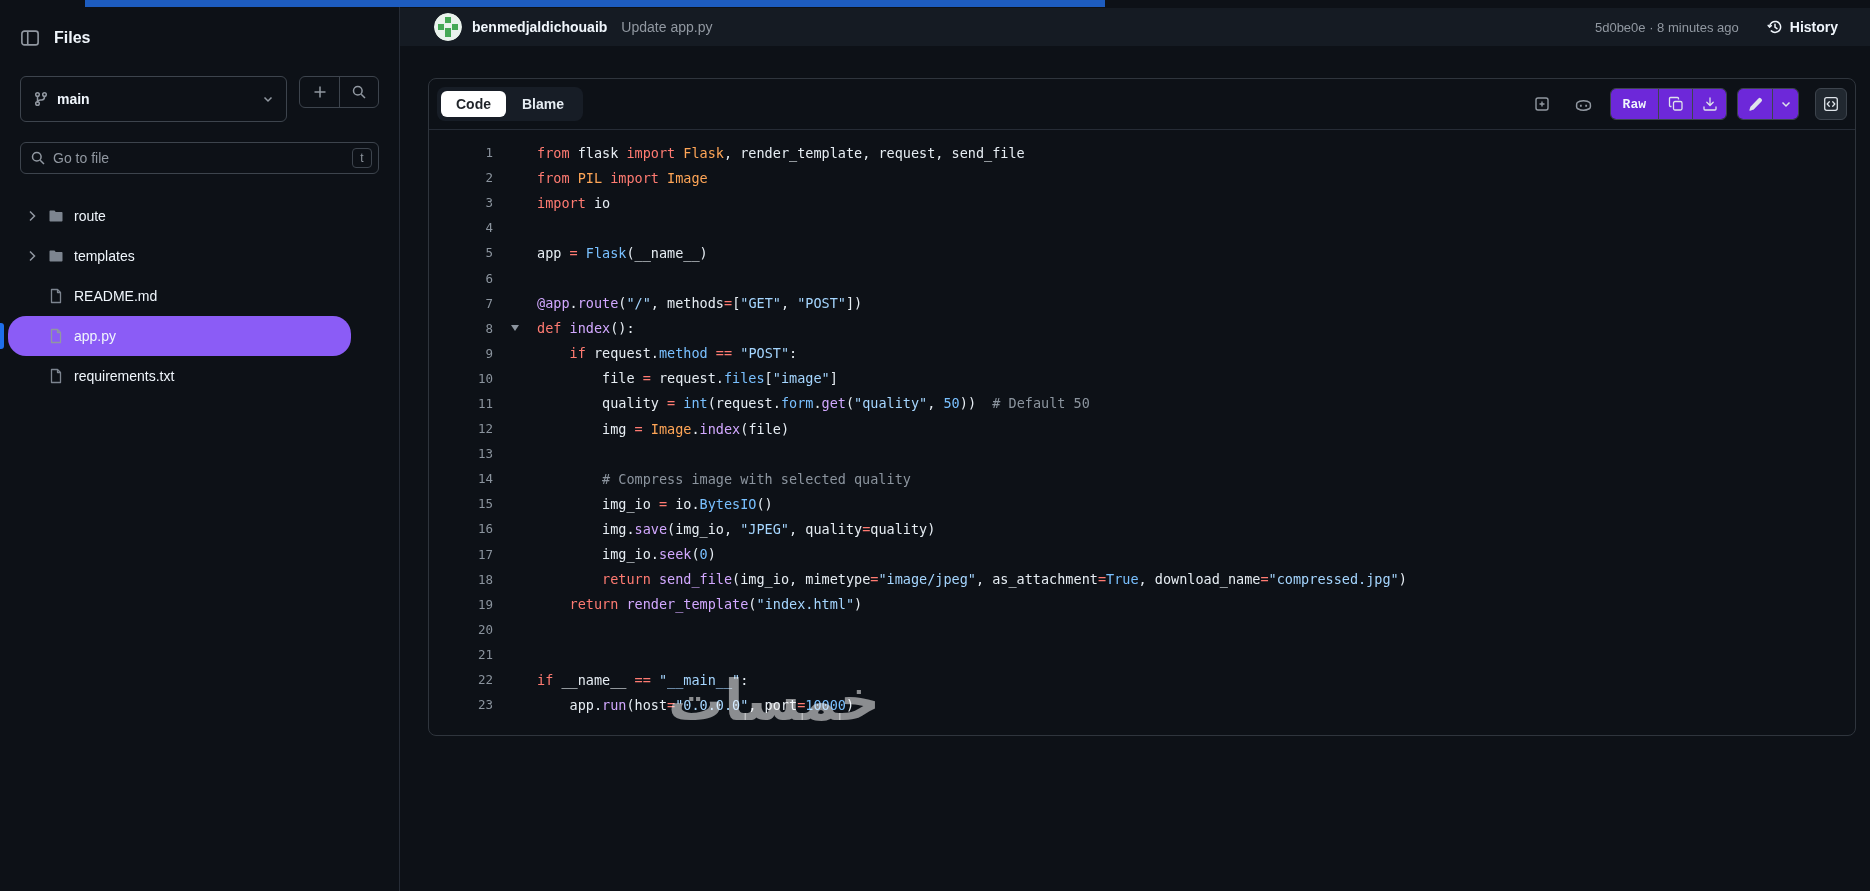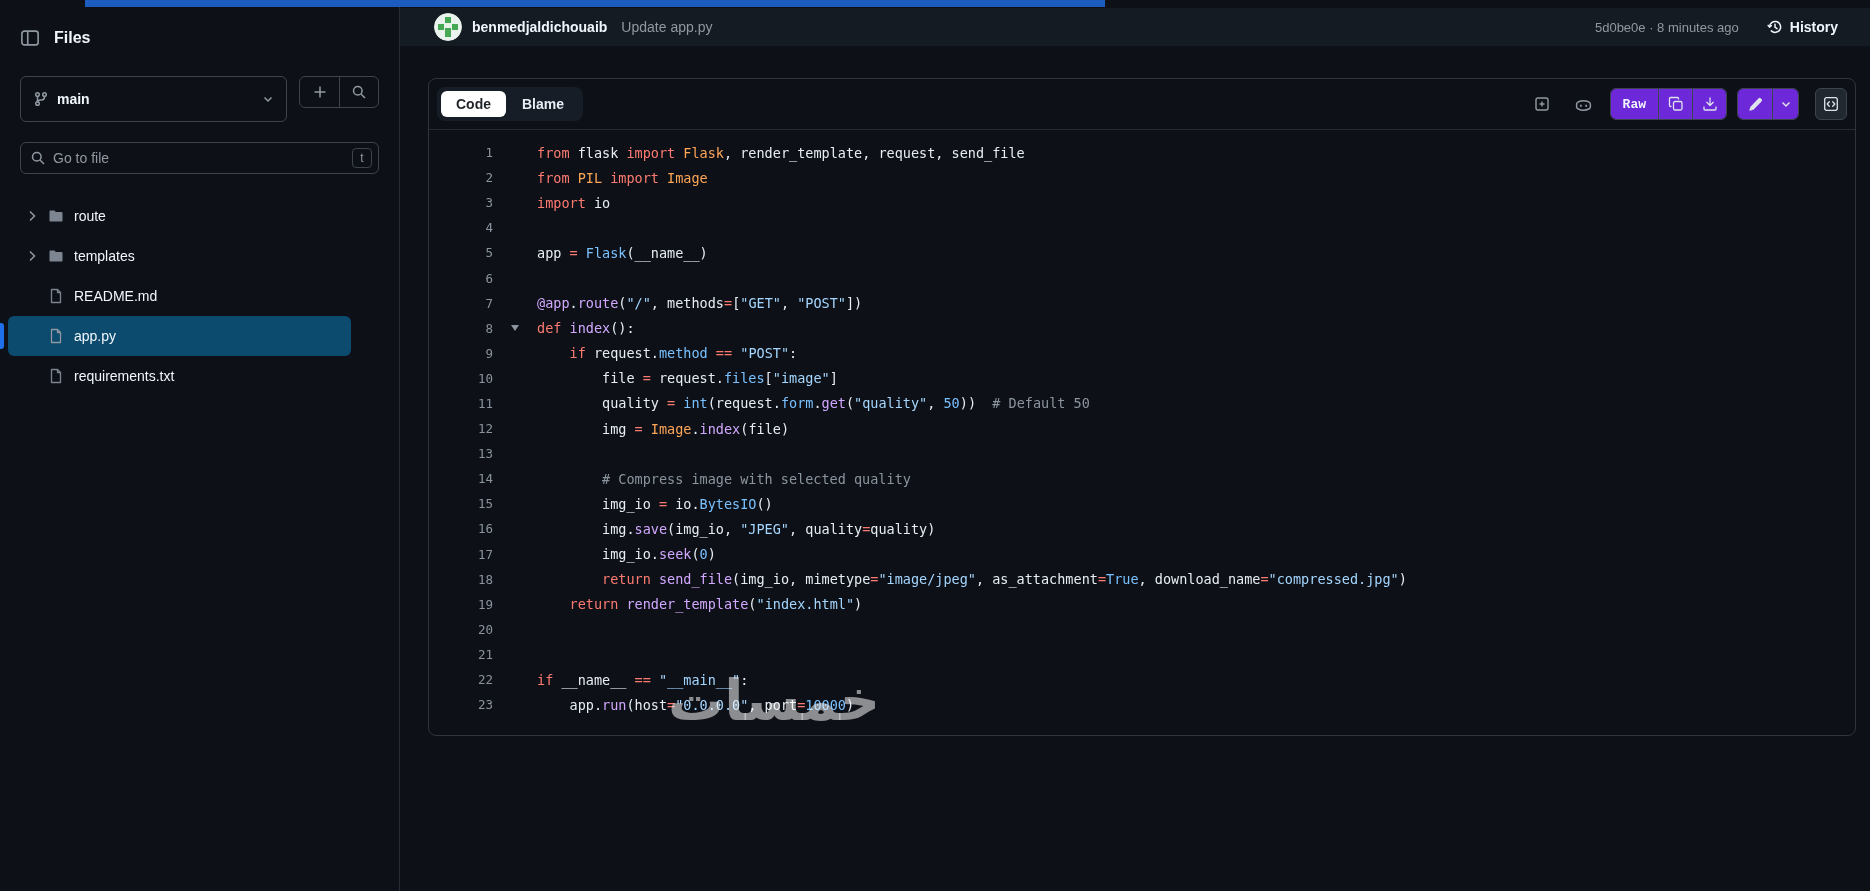--- a/index.html
+++ b/index.html
@@ -36,21 +36,21 @@
   .goto .search-ic { position:absolute; left:10px; top:8px; pointer-events:none; }
   .goto .key { position:absolute; right:7px; top:6px; width:20px; height:20px; border:1px solid #3d444d;
                border-radius:4px; color:#9198a1; font-size:12px; display:flex; align-items:center; justify-content:center; }
 
   .tree { margin-top:22px; margin-left:-12px; position:relative; }
   .tree-row { display:flex; align-items:center; height:40px; padding-left:16px; margin-right:28px;
               border-radius:6px; font-size:14px; color:#f0f6fc; position:relative; cursor:pointer; }
   .tree-row .chev, .tree-row .chev-spacer { width:16px; height:16px; margin-right:8px; flex:none; display:flex; align-items:center; }
   .tree-row .t-icon { width:16px; height:16px; flex:none; display:flex; align-items:center; }
   .tree-label { margin-left:10px; white-space:nowrap; }
-  .tree-row.selected { background:#0c4a6e; }
+  .tree-row.selected { background:#8b5cf6;border-radius:18px; }
   .tree-row.selected::before { content:""; position:absolute; left:-8px; top:7px; width:4px; height:26px;
                                background:#1f6feb; border-radius:0 3px 3px 0; }
 
   
   .main { flex:1; display:flex; flex-direction:column; padding-top:8px; min-width:0; }
 
   .commit-bar { height:38px; flex:none; background:#151b23; display:flex; align-items:center;
                 padding:0 26px 0 34px; gap:10px; }
   .avatar { width:28px; height:28px; border-radius:50%; overflow:hidden; flex:none; display:flex; }
   .author { font-weight:700; font-size:14px; color:#f0f6fc; }

